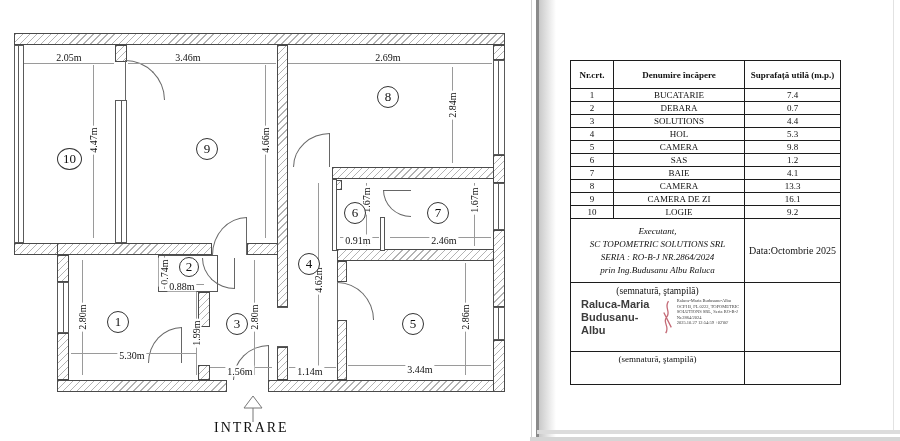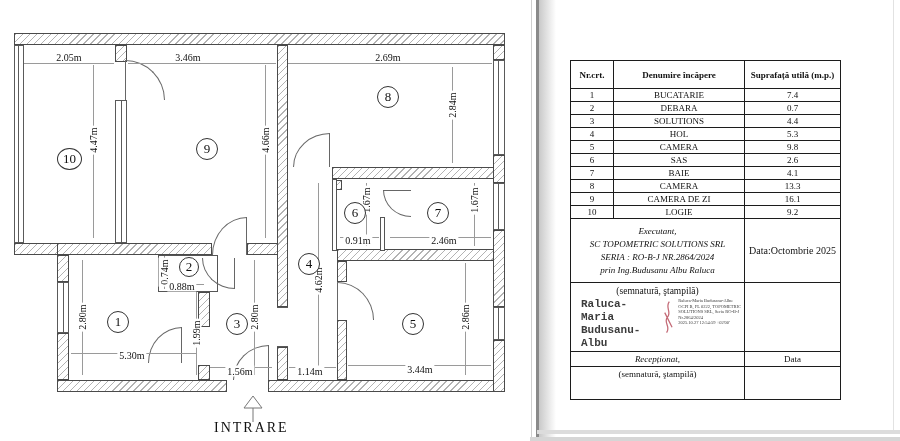--- a/index.html
+++ b/index.html
@@ -30,21 +30,21 @@
   table.rec{position:absolute;left:570px;top:60px;width:267px;border-collapse:collapse;table-layout:fixed;}
   table.rec td,table.rec th{border:1px solid #1c1c1c;font-size:9px;padding:0;text-align:center;
              font-weight:normal;overflow:hidden;}
   table.rec th{font-weight:bold;}
   .c1{width:42px;} .c2{width:130px;} .c3{width:95px;}
   .sum{font-weight:bold;font-style:italic;}
   .bold{font-weight:bold;}
   .exec{font-weight:bold;font-style:italic;font-size:9.5px;line-height:13px;}
   .stamp{font-size:9.5px;}
   .sig-wrap{display:flex;align-items:flex-start;justify-content:flex-start;padding:2px 0 0 10px;gap:2px;}
-  .sig-name{font-family:Liberation Mono, monospace;font-size:11px;line-height:13px;color:#3c3c3c;
+  .sig-name{font-family:Liberation Sans, sans-serif;font-size:11px;line-height:13px;color:#3c3c3c;
             text-align:left;font-weight:bold;}
   .sig-small{font-size:4.5px;line-height:5.6px;color:#3a3a3a;text-align:left;width:72px;}
   .left-al{text-align:left;padding-left:5px;}
 </style>
 </head>
 <body>
 
 <div class="screen">
 
   <div class="plan">
@@ -191,21 +191,21 @@
           <td>5.3</td>
         </tr>
     <tr style="height:13px">
           <td>5</td>
           <td>CAMERA</td>
           <td>9.8</td>
         </tr>
     <tr style="height:13px">
           <td>6</td>
           <td>SAS</td>
-          <td>2.6</td>
+          <td>1.2</td>
         </tr>
     <tr style="height:13px">
           <td>7</td>
           <td>BAIE</td>
           <td>4.1</td>
         </tr>
     <tr style="height:13px">
           <td>8</td>
           <td>CAMERA</td>
           <td>13.3</td>
@@ -244,24 +244,20 @@
             <div>Raluca-Maria Budusanu-Albu</div>
             <div>OCPI B, FL 0222, TOPOMETRIC</div>
             <div>SOLUTIONS SRL, Seria RO-B-J</div>
             <div>Nr.2864/2024</div>
             <div>2025.10.27 12:54:59 +02'00'</div>
           </div>
         </div>
       </td>
       <td></td>
     </tr>
-    <tr style="height:15px">
-      <td colspan="2" class="sum left-al">Recepționat,</td>
-      <td class="bold">Data</td>
-    </tr>
     <tr style="height:33px">
       <td colspan="2" class="stamp left-al" style="vertical-align:top;padding-top:2px">(semnatură, ştampilă)</td>
       <td></td>
     </tr>
   </tbody>
     </table>
 
 </div>
 
 </body></html>

